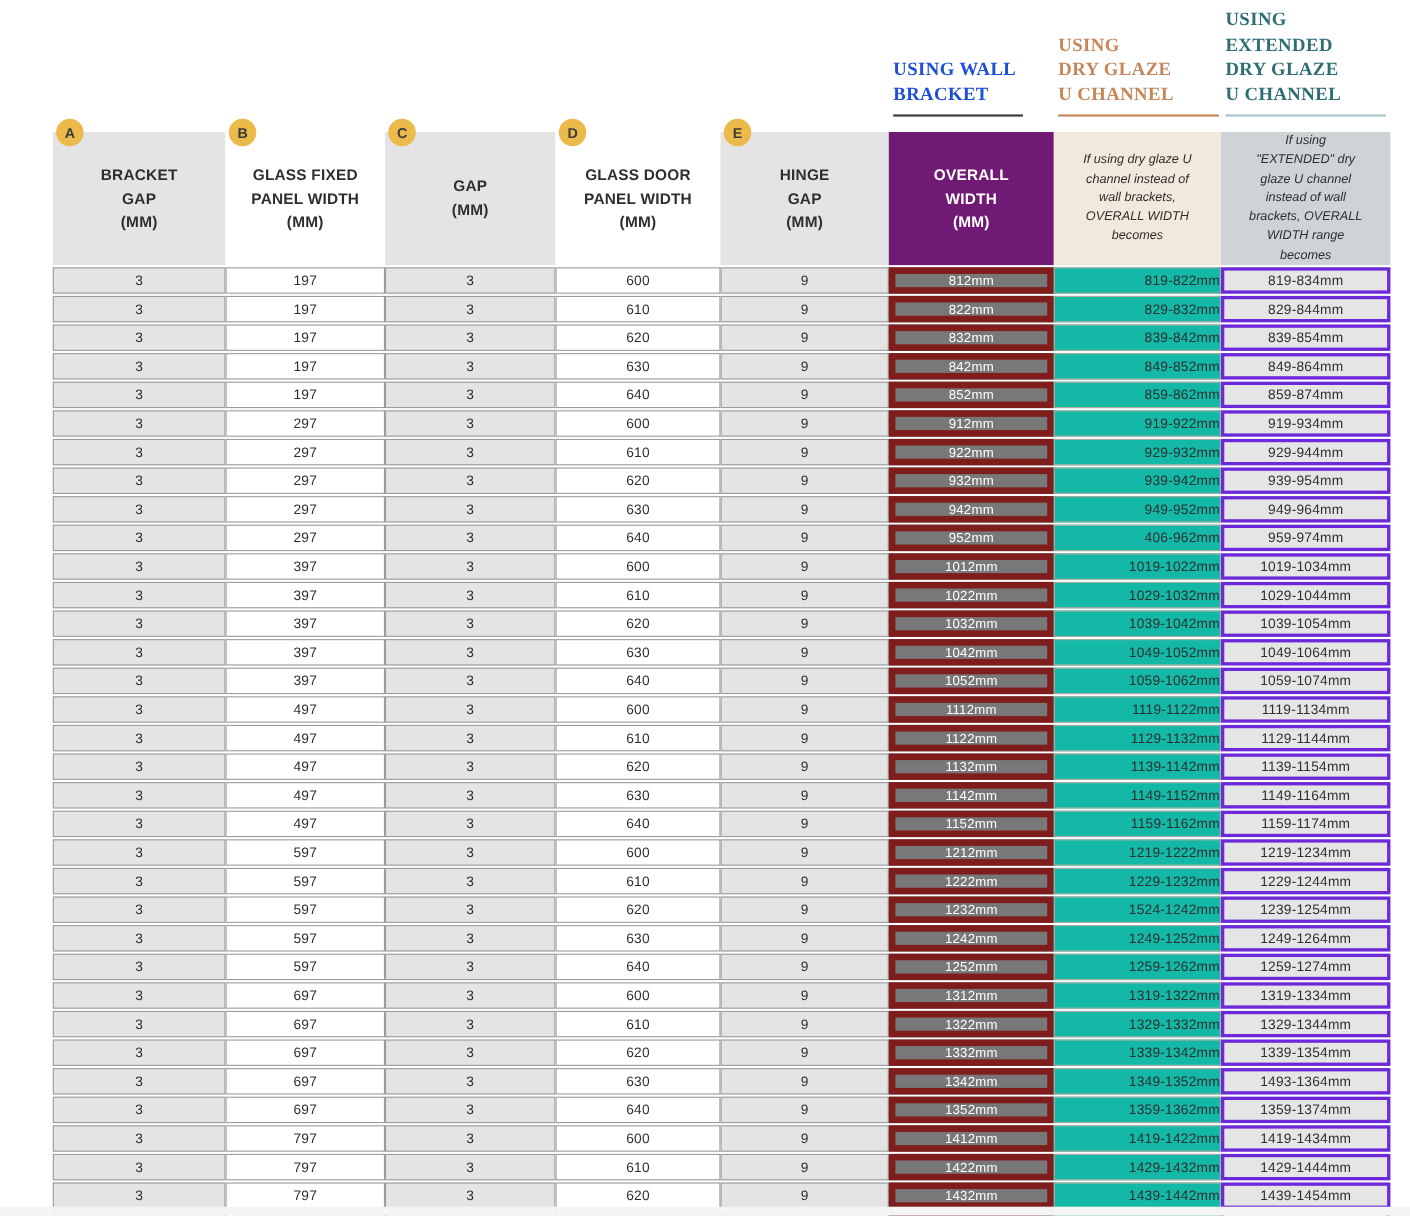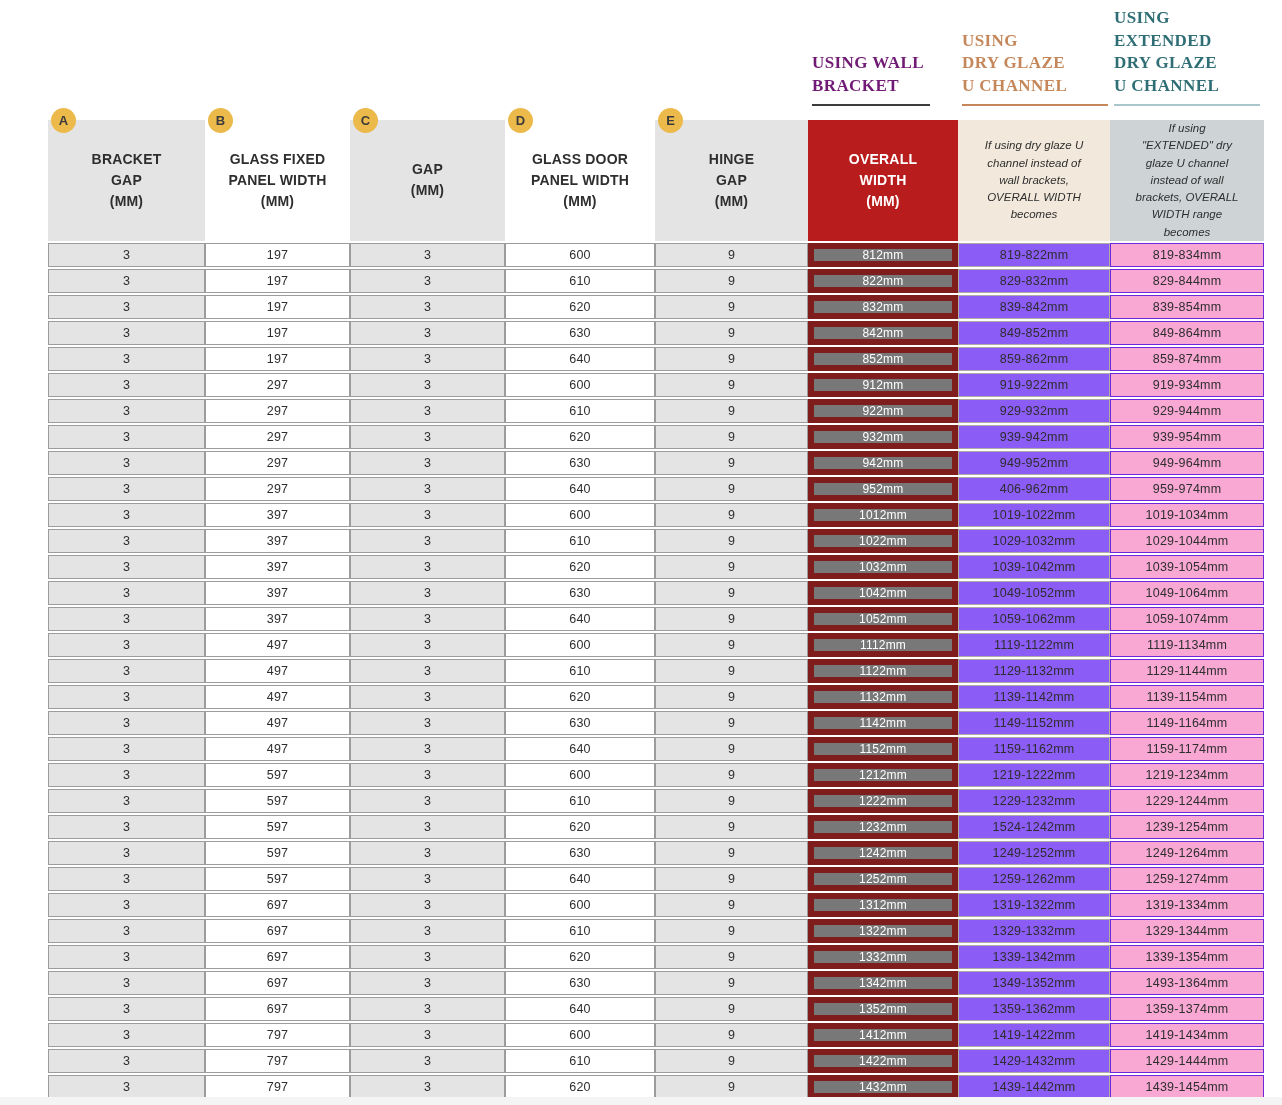--- a/index.html
+++ b/index.html
@@ -29,21 +29,21 @@
   }
   .gtitle {
     font-size: 17px;
     font-weight: bold;
     letter-spacing: 0.4px;
     line-height: 1.32;
     white-space: pre-line;
     text-align: left;
     font-family: Liberation Serif, serif;
   }
-  .gtitle.wb { color: #701a75; }
+  .gtitle.wb { color: #1d4ed8; }
   .gtitle.dg { color: #c5875a; }
   .gtitle.ex { color: #2f6e75; }
   .gunderline { height: 2px; margin-top: 7px; }
   .gunderline.wb { width: 118px; background: #3b3b3b; }
   .gunderline.dg { width: 146px; background: #c5875a; }
   .gunderline.ex { width: 146px; background: #a9c6ca; }
 
   
   tr.header-row th {
     position: relative;
@@ -54,21 +54,21 @@
     padding: 0;
   }
   .hlabel {
     font-size: 14px;
     line-height: 1.5;
     white-space: pre-line;
     letter-spacing: 0.2px;
   }
   th.h-gray  { background: #e4e4e4; }
   th.h-white { background: #ffffff; }
-  th.h-dark  { background: #b91c1c; color: #ffffff; margin-left: 27px; }
+  th.h-dark  { background: #701a75; color: #ffffff; margin-left: 27px; }
   th.h-cream { background: #f2e9dc; }
   th.h-blue  { background: #ced4d6; }
   .hnote {
     font-style: italic;
     font-weight: normal;
     font-size: 11.5px;
     line-height: 1.5;
     padding: 0 25px;
     color: #2e2e2e;
   }
@@ -92,22 +92,22 @@
     height: 21px;
     text-align: center;
     vertical-align: middle;
     font-size: 12.5px;
     line-height: 1;
     letter-spacing: 0.2px;
   }
   td.c0, td.c2, td.c4 { background: #e4e4e4; border: 1px solid #9c9c9c; }
   td.c1, td.c3        { background: #ffffff; border: 1px solid #9c9c9c; }
   td.c5 { background: #787878; border: 6px solid #7f1d1d; color: #ffffff; font-size: 12px; }
-  td.c6 { background: #8b5cf6; border: 1px solid #b0aca2; }
-  td.c7 { background: #f9a8d4; border: 1px solid #6d28d9; }
+  td.c6 { background: #14b8a6; border: 1px solid #b0aca2; text-align: right; }
+  td.c7 { background: #e5e5e5; border: 3px solid #6d28d9; }
 
   .footer-strip {
     position: absolute;
     left: 0; bottom: 0;
     width: 1282px; height: 12px;
     background: #f4f4f4;
   }
 </style>
 </head>
 <body>

